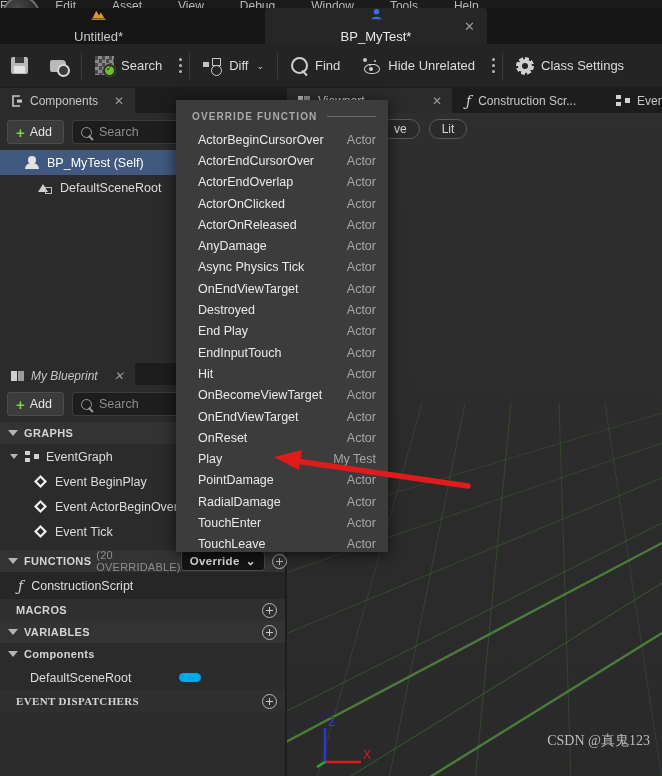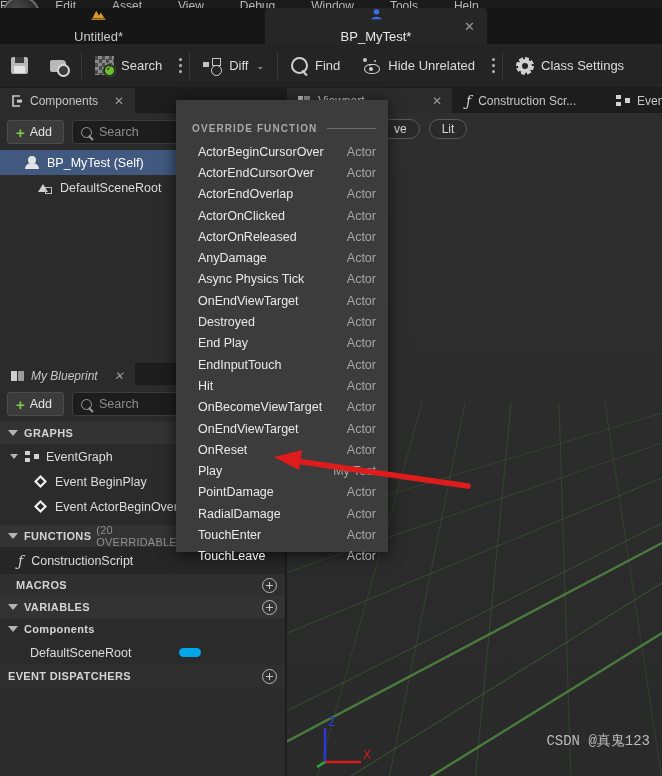--- a/index.html
+++ b/index.html
@@ -230,29 +230,29 @@
   
   .viewport { position:absolute; left:287px; top:113px; width:375px; height:663px;
     background:#2e2e2e; overflow:hidden; }
   .vp-grid { position:absolute; inset:0; }
   .vp-toolbar { position:absolute; left:0; top:0; height:32px; display:flex;
     align-items:center; gap:9px; padding-left:8px; }
   .vp-btn { border:1px solid #5a5a5a; border-radius:11px; padding:2px 12px;
     font-size:12px; color:#d5d5d5; background:rgba(40,40,40,.6); white-space:nowrap; }
   .gizmo { position:absolute; left:28px; bottom:6px; width:62px; height:58px; }
   .watermark { position:absolute; right:12px; bottom:26px; font-size:14px; color:#bdbdbd;
-    font-family:Liberation Mono, monospace; }
+    font-family:Liberation Serif, serif; }
 
   
   .ovr-menu {
     position:absolute; left:176px; top:100px; width:212px; height:452px;
     background:#3c3c3c; box-shadow: 0 3px 14px rgba(0,0,0,.65); z-index:40;
   }
   .ovr-title { display:flex; align-items:center; gap:10px; padding:11px 12px 7px 16px;
-    font-size:10px; font-weight:bold; letter-spacing:1.1px; color:#a9a9a9;margin-top:12px; }
+    font-size:10px; font-weight:bold; letter-spacing:1.1px; color:#a9a9a9; }
   .ovr-title .rule { flex:1; height:1px; background:#6a6a6a; }
   .ovr-item { display:flex; align-items:center; height:21.3px; padding:0 12px 0 22px;
     font-size:12.5px; color:#e9e9e9; }
   .ovr-item .cat { margin-left:auto; color:#a6a6a6; font-size:12.5px; }
 
   
   .arrow { position:absolute; left:268px; top:448px; width:205px; height:45px; z-index:60; pointer-events:none; }
 </style>
 </head>
 <body>
@@ -476,20 +476,24 @@
       <span>EventGraph</span>
     </div>
     <div class="ev-row">
       <span class="ic-ev"></span>
       <span>Event BeginPlay</span>
     </div>
     <div class="ev-row">
       <span class="ic-ev"></span>
       <span>Event ActorBeginOverl</span>
     </div>
+    <div class="ev-row">
+      <span class="ic-ev"></span>
+      <span>Event Tick</span>
+    </div>
 
     <div class="sec-hdr" style="margin-top:6px;">
       <span class="tri"></span>
       <span>FUNCTIONS</span>
       <span class="sub">(20 OVERRIDABLE)</span>
       <span class="spacer"></span>
       <div class="ovr-btn">
         <span>Override</span>
         <span>⌄</span>
       </div>
@@ -515,21 +519,21 @@
     <div class="sec-hdr nosub">
       <span class="tri"></span>
       <span style="font-weight:bold;">Components</span>
     </div>
     <div class="var-row">
       <span>DefaultSceneRoot</span>
       <span class="pill"></span>
     </div>
 
     <div class="sec-hdr sub2">
-      <span style="">EVENT DISPATCHERS</span>
+      <span style="margin-left:8px;font-family:Liberation Serif, serif;">EVENT DISPATCHERS</span>
       <span class="spacer"></span>
       <span class="plus-circ"></span>
     </div>
   </div>
 
   <div class="ovr-menu">
     <div class="ovr-title">
       <span>OVERRIDE FUNCTION</span>
       <span class="rule"></span>
     </div>

